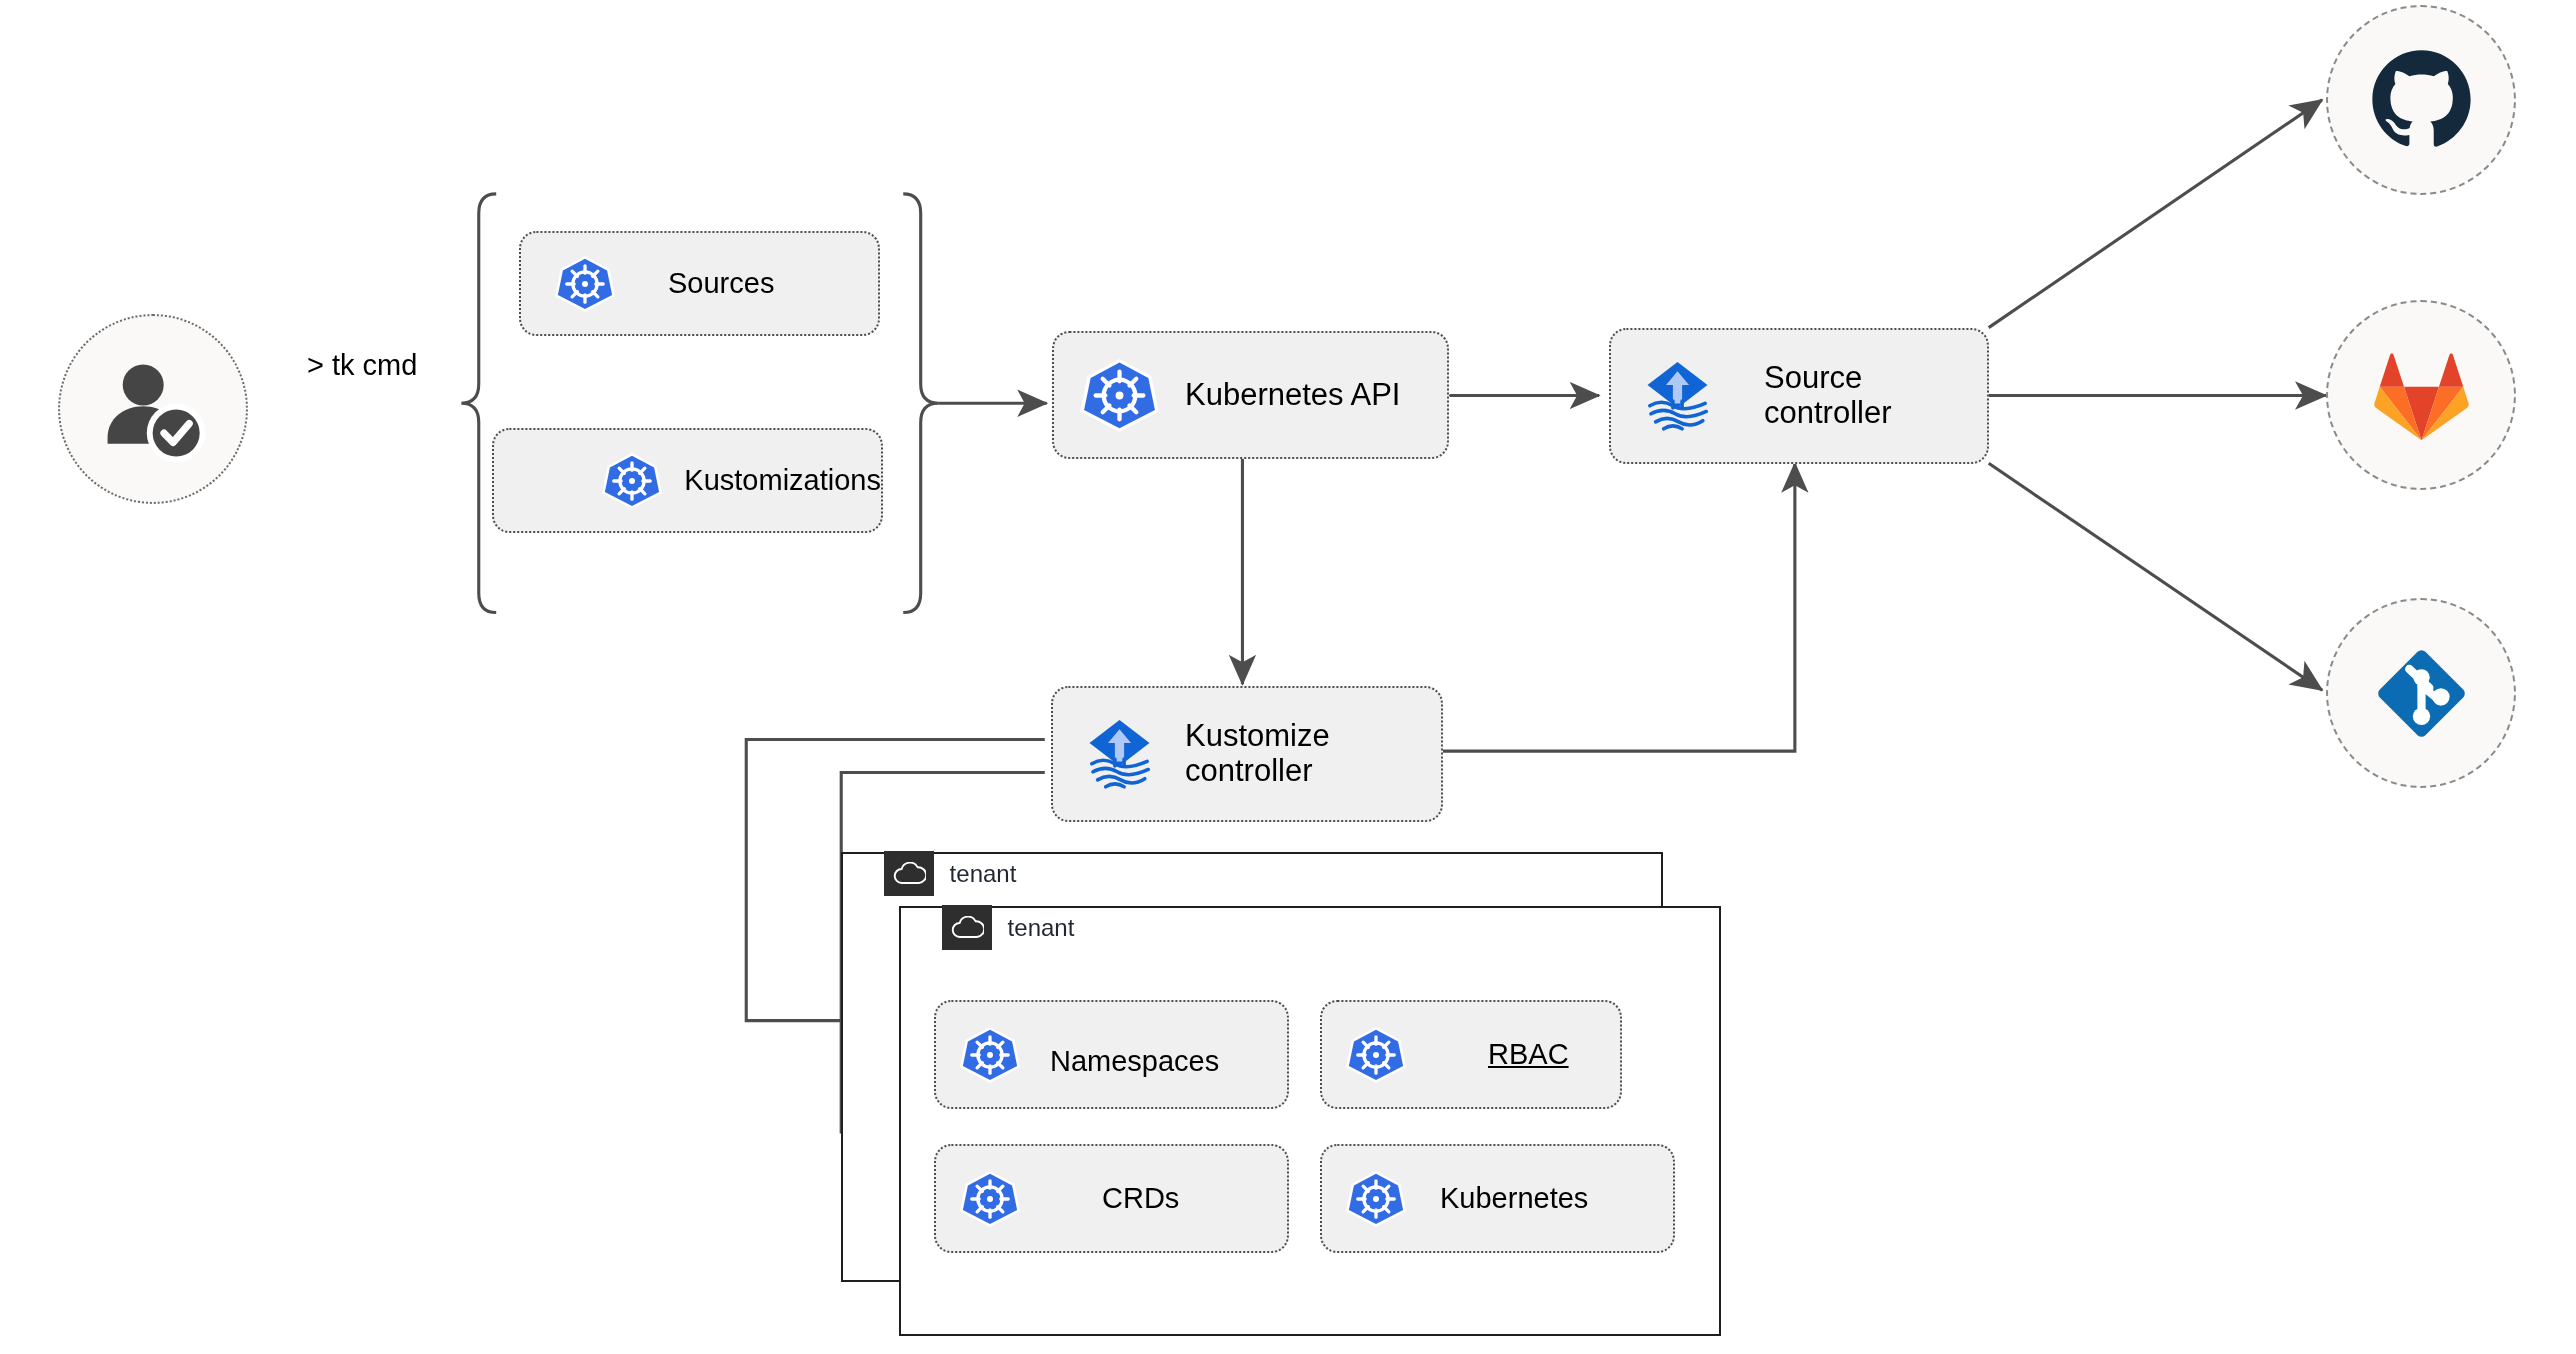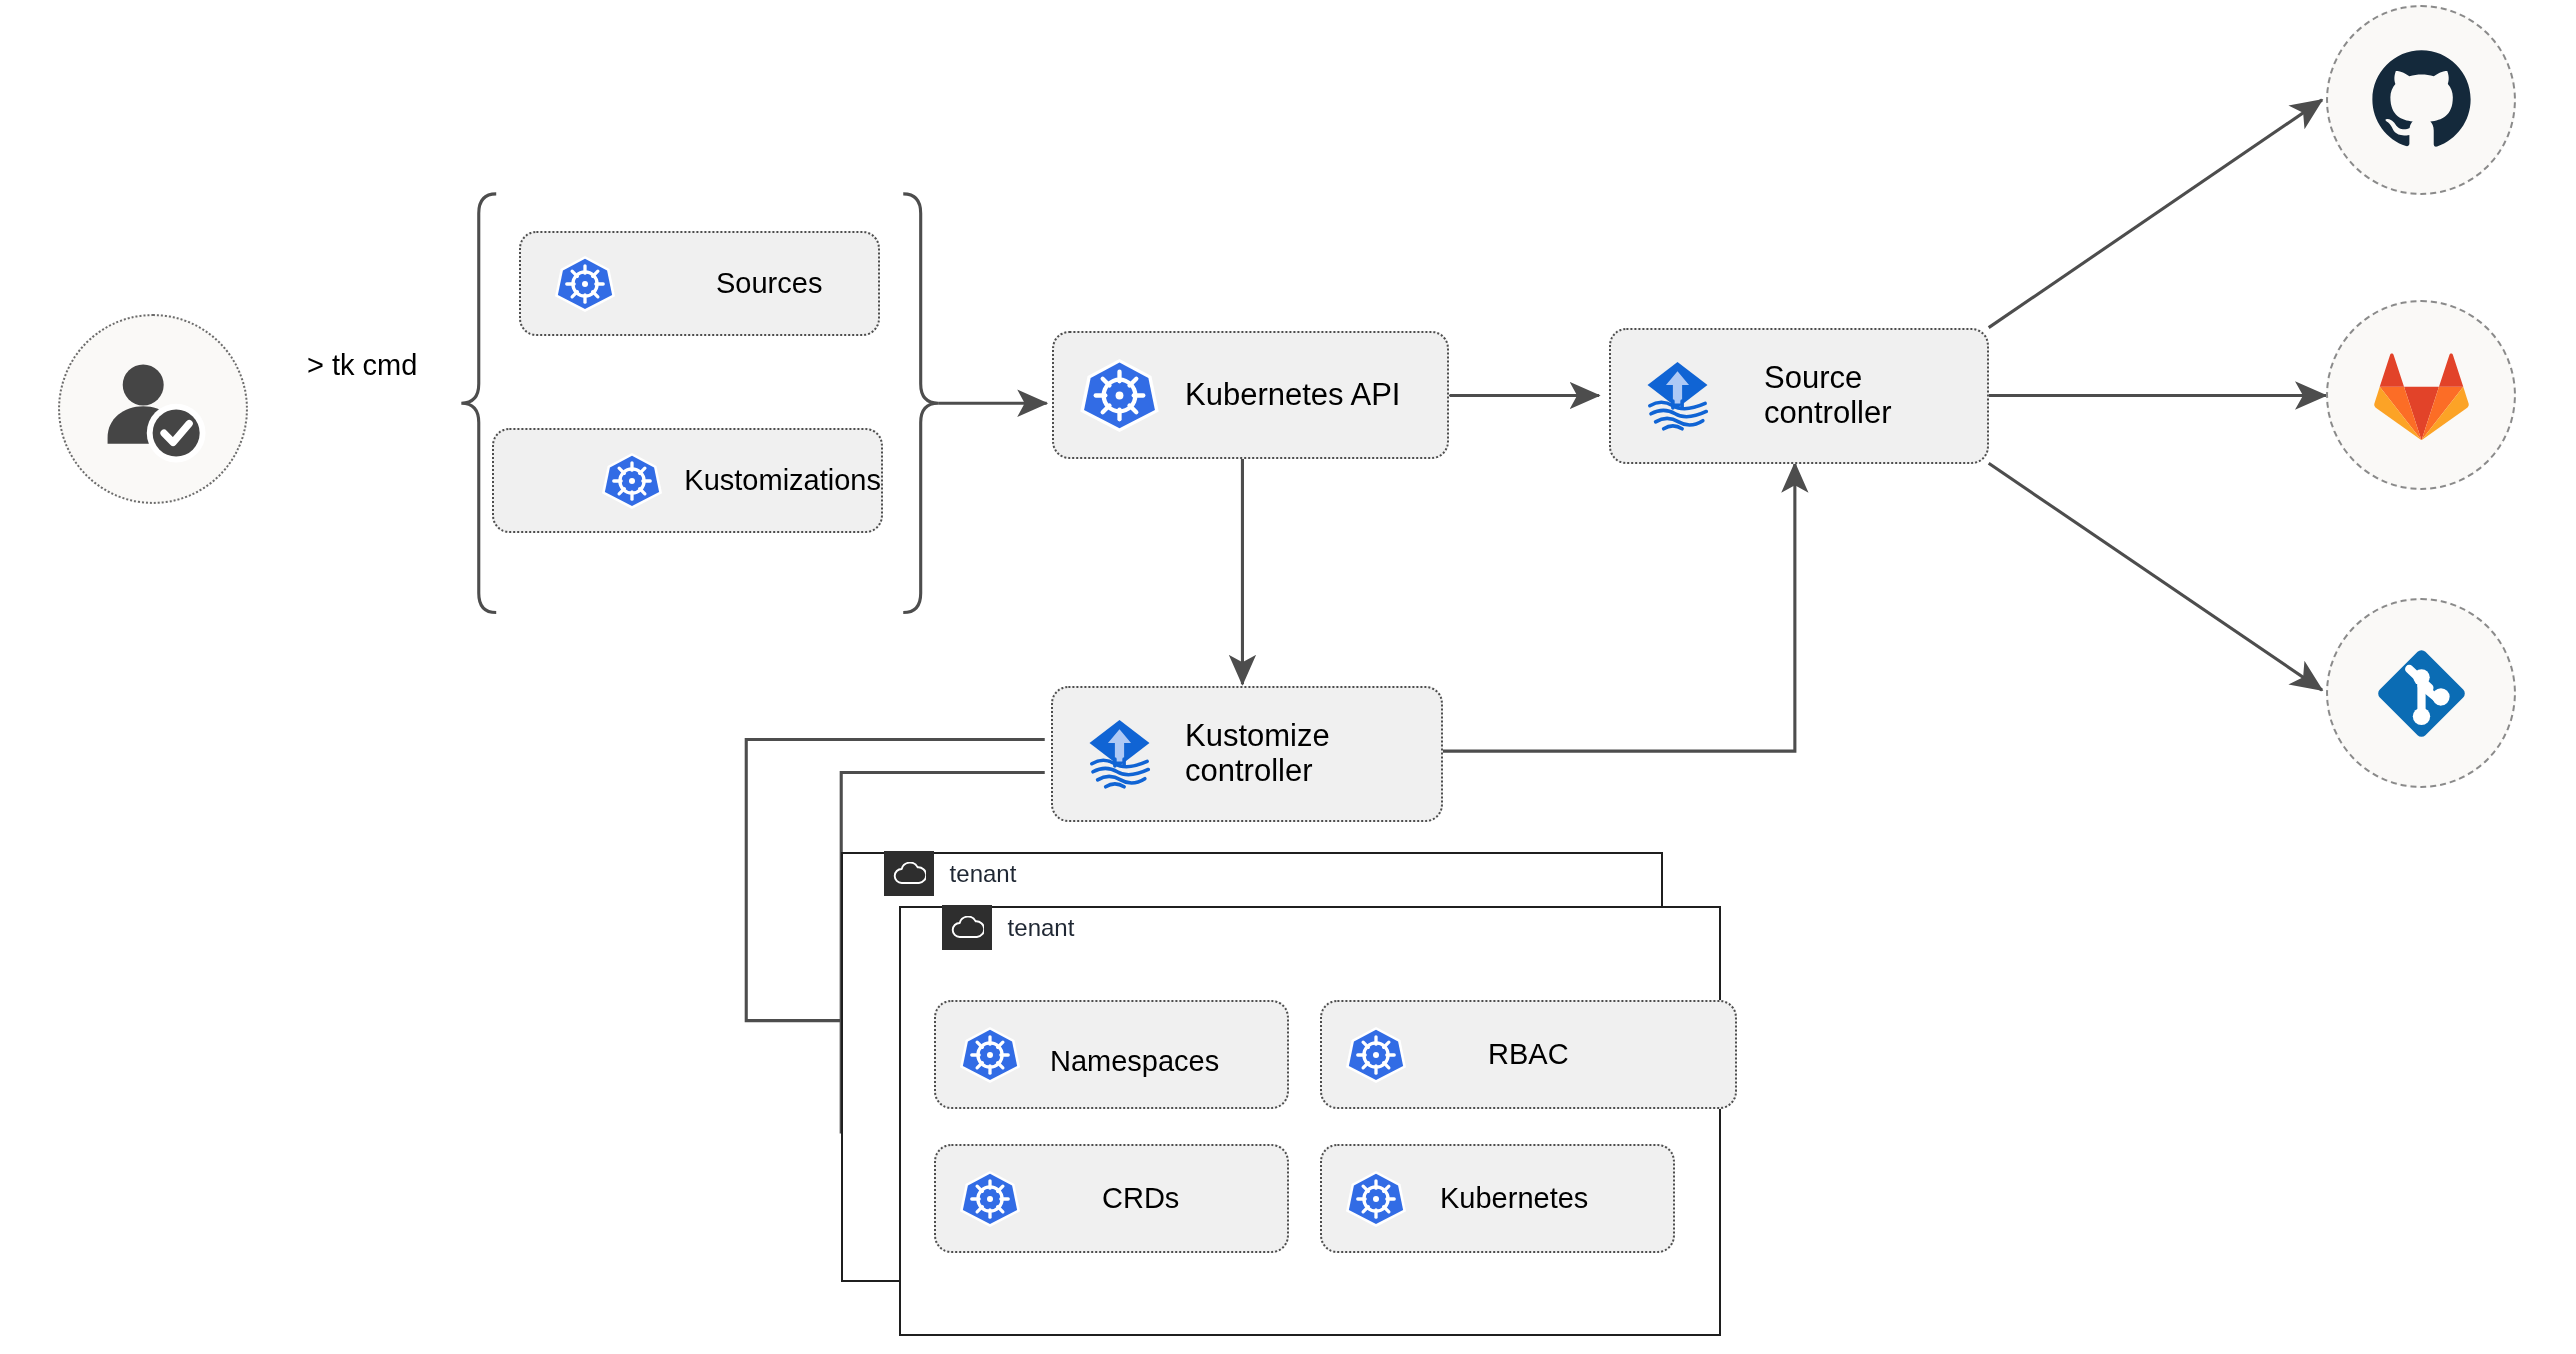--- a/index.html
+++ b/index.html
@@ -88,21 +88,21 @@
     <svg class="svgicon" width="114" height="114" viewBox="0 0 64 64">
       <circle cx="26.5" cy="18.5" r="11.5" fill="#454545"></circle>
       <path d="M6.5 48c0-10.5 9-17.5 20-17.5s20 7 20 17.5v3.5h-40z" fill="#454545"></path>
       <circle cx="45" cy="45.5" r="16.5" fill="#ffffff"></circle>
       <circle cx="45" cy="45.5" r="13.2" fill="#454545"></circle>
       <path d="M38.2 45.6 L43.3 50.8 L52.3 40.2" stroke="#ffffff" stroke-width="4.1" fill="none" stroke-linecap="round" stroke-linejoin="round"></path>
     </svg>
   </div>
   <div class="cmdlabel" style="left:307px;top:349px;">&gt; tk cmd</div>
 
-  <div class="node card" style="left:519px;top:231px;width:361px;height:105px;gap:48px;">
+  <div class="node card" style="left:519px;top:231px;width:361px;height:105px;">
     <span style="margin-left:33px;display:flex;">
       <svg class="svgicon" width="62" height="62" viewBox="0 0 64 64">
         <path d="M32 3.2 57.2 16.6 63 44.7 32 60.8 1 44.7 6.8 16.6Z" fill="#ffffff"></path>
         <path d="M32 6 54.8 18.1 60 43.4 32 57.9 4 43.4 9.2 18.1Z" fill="#326CE5"></path>
         <g fill="#ffffff">
           <circle cx="32" cy="32" r="3.1"></circle>
           <rect x="30.3" y="11.5" width="3.4" height="11" rx="1.7"></rect>
           <rect x="30.3" y="41.5" width="3.4" height="11" rx="1.7"></rect>
           <rect x="11.5" y="30.3" width="11" height="3.4" rx="1.7"></rect>
           <rect x="41.5" y="30.3" width="11" height="3.4" rx="1.7"></rect>
@@ -267,21 +267,21 @@
             <rect x="30.3" y="41.5" width="3.4" height="11" rx="1.7" transform="rotate(45 32 32)"></rect>
             <rect x="11.5" y="30.3" width="11" height="3.4" rx="1.7" transform="rotate(45 32 32)"></rect>
             <rect x="41.5" y="30.3" width="11" height="3.4" rx="1.7" transform="rotate(45 32 32)"></rect>
             <path d="M32 17.8 A14.2 14.2 0 0 1 46.2 32 A14.2 14.2 0 0 1 32 46.2 A14.2 14.2 0 0 1 17.8 32 A14.2 14.2 0 0 1 32 17.8 Z M32 21.2 A10.8 10.8 0 0 0 21.2 32 A10.8 10.8 0 0 0 32 42.8 A10.8 10.8 0 0 0 42.8 32 A10.8 10.8 0 0 0 32 21.2 Z"></path>
           </g>
         </svg>
       </span>
       <span class="lbl" style="font-size:29px;margin-left:29px;margin-top:13px;">Namespaces</span>
     </div>
 
-    <div class="card" style="position:absolute;left:419px;top:92px;width:417px;height:109px;">
+    <div class="card" style="position:absolute;left:419px;top:92px;width:302px;height:109px;text-decoration:underline;">
       <span style="margin-left:23px;display:flex;">
         <svg class="svgicon" width="62" height="62" viewBox="0 0 64 64">
           <path d="M32 3.2 57.2 16.6 63 44.7 32 60.8 1 44.7 6.8 16.6Z" fill="#ffffff"></path>
           <path d="M32 6 54.8 18.1 60 43.4 32 57.9 4 43.4 9.2 18.1Z" fill="#326CE5"></path>
           <g fill="#ffffff">
             <circle cx="32" cy="32" r="3.1"></circle>
             <rect x="30.3" y="11.5" width="3.4" height="11" rx="1.7"></rect>
             <rect x="30.3" y="41.5" width="3.4" height="11" rx="1.7"></rect>
             <rect x="11.5" y="30.3" width="11" height="3.4" rx="1.7"></rect>
             <rect x="41.5" y="30.3" width="11" height="3.4" rx="1.7"></rect>

